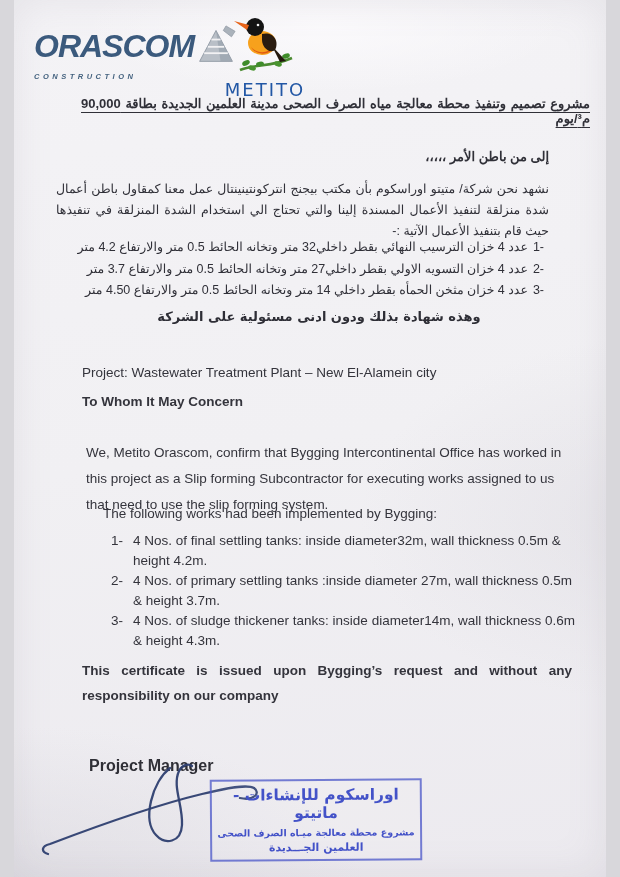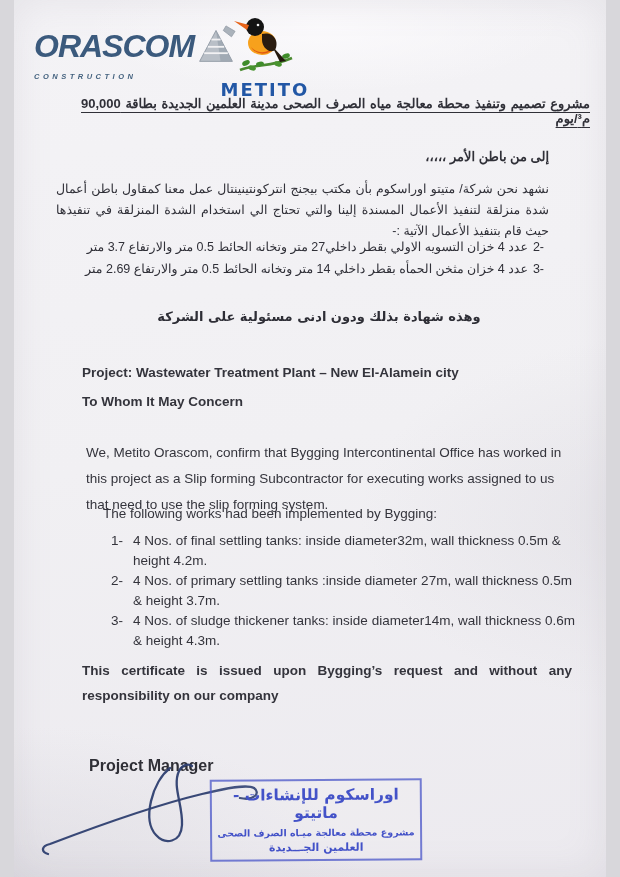--- a/index.html
+++ b/index.html
@@ -29,21 +29,21 @@
   .orascom .row { display:flex; align-items:flex-start; }
   .orascom .sub {
     display:block; text-align:left; margin-top:2px; margin-right:4px;
     font-size:7.5px; font-weight:bold; font-style:italic;
     letter-spacing:3.5px; color:#44627f;
   }
   .pyr { margin-left:2px; margin-top:-6px; }
   .metito { position:absolute; left:196px; top:14px; width:110px; text-align:center; }
   .metito .word {
     display:block; margin-top:1px;
-    font-size:18px; font-weight:bold; letter-spacing:2px;
+    font-size:18px; font-weight:normal; letter-spacing:2px;
     color:#2257a5; font-family:"DejaVu Sans", sans-serif;
   }
 
   
   .ar { direction:rtl; font-family:Liberation Sans, sans-serif; color:#303038; }
   .ar-title {
     position:absolute; right:16px; left:58px; top:96px;
     font-size:13px; font-weight:bold; text-align:right;
     text-decoration:underline; text-underline-offset:4px; text-decoration-thickness:1px;
     word-spacing:1px;
@@ -58,21 +58,21 @@
   .ar-item .num { display:inline-block; direction:ltr; unicode-bidi:isolate; margin-left:5px; }
   .ar-attest {
     position:absolute; left:0; right:0; top:309px;
     text-align:center; font-size:13px; font-weight:bold;
     direction:rtl; font-family:"DejaVu Sans", sans-serif; color:#2e2e36;
     padding-left:18px;
   }
 
   
   .en { position:absolute; left:68px; color:#34343c; font-size:13.5px; }
-  .en-project { top:365px; font-weight:bold; }
+  .en-project { top:365px; font-weight:normal; }
   .en-towhom  { top:394px; font-weight:bold; }
   .en-body    { top:440px; width:497px; line-height:26px; padding-left:4px; }
   .en-follow  { top:506px;margin-left:21px; }
   .en-list    { top:531px; left:97px; width:468px; }
   .en-item { display:flex; line-height:20px; }
   .en-item .num { flex:0 0 22px; }
   .en-item .itxt { flex:1; }
   .en-closing {
     top:658px; width:490px; font-weight:bold;
     line-height:25px; text-align:justify;
@@ -137,24 +137,27 @@
   </div>
 
   <div class="ar ar-title">مشروع تصميم وتنفيذ محطة معالجة مياه الصرف الصحى مدينة العلمين الجديدة بطاقة 90,000 م³/يوم</div>
 
   <div class="ar ar-salutation">إلى من باطن الأمر ،،،،،</div>
 
   <div class="ar ar-body">نشهد نحن شركة/ متيتو اوراسكوم بأن مكتب بيجنج انتركونتينينتال عمل معنا كمقاول باطن أعمال شدة منزلقة لتنفيذ الأعمال المسندة إلينا والتي تحتاج الي استخدام الشدة المنزلقة في تنفيذها حيث قام بتنفيذ الأعمال الآتية :-</div>
 
   <div class="ar ar-list">
     <div class="ar-item">
+      <span class="num">1-</span><span>عدد 4 خزان الترسيب النهائي بقطر داخلي32 متر وتخانه الحائط 0.5 متر والارتفاع 4.2 متر</span>
+    </div>
+    <div class="ar-item">
       <span class="num">2-</span><span>عدد 4 خزان التسويه الاولي بقطر داخلي27 متر وتخانه الحائط 0.5 متر والارتفاع 3.7 متر</span>
     </div>
     <div class="ar-item">
-      <span class="num">3-</span><span>عدد 4 خزان مثخن الحمأه بقطر داخلي 14 متر وتخانه الحائط 0.5 متر والارتفاع 2.69 متر</span>
+      <span class="num">3-</span><span>عدد 4 خزان مثخن الحمأه بقطر داخلي 14 متر وتخانه الحائط 0.5 متر والارتفاع 4.50 متر</span>
     </div>
   </div>
 
   <div class="ar-attest">وهذه شهادة بذلك ودون ادنى مسئولية على الشركة</div>
 
   <div class="en en-project">Project: Wastewater Treatment Plant – New El-Alamein city</div>
   <div class="en en-towhom">To Whom It May Concern</div>
   <div class="en en-body">We, Metito Orascom, confirm that Bygging Intercontinental Office has worked in this project as a Slip forming Subcontractor for executing works assigned to us that need to use the slip forming system.</div>
   <div class="en en-follow">The following works had been implemented by Bygging:</div>
 

